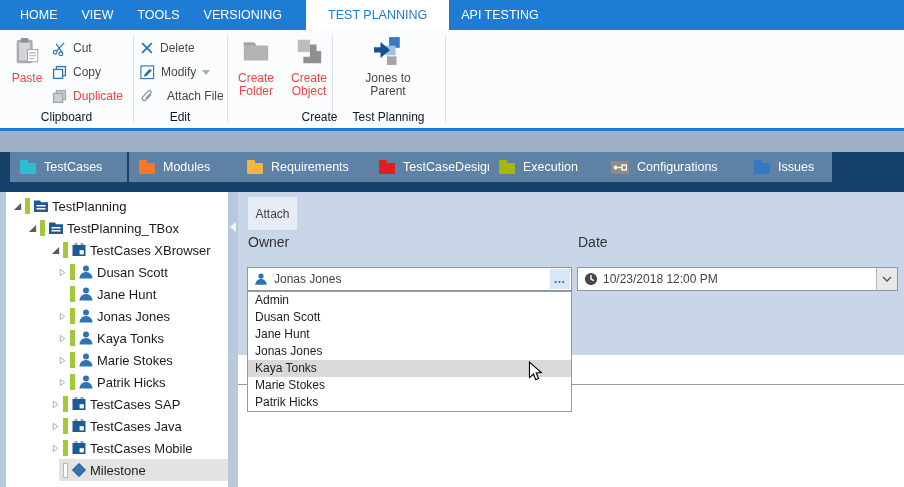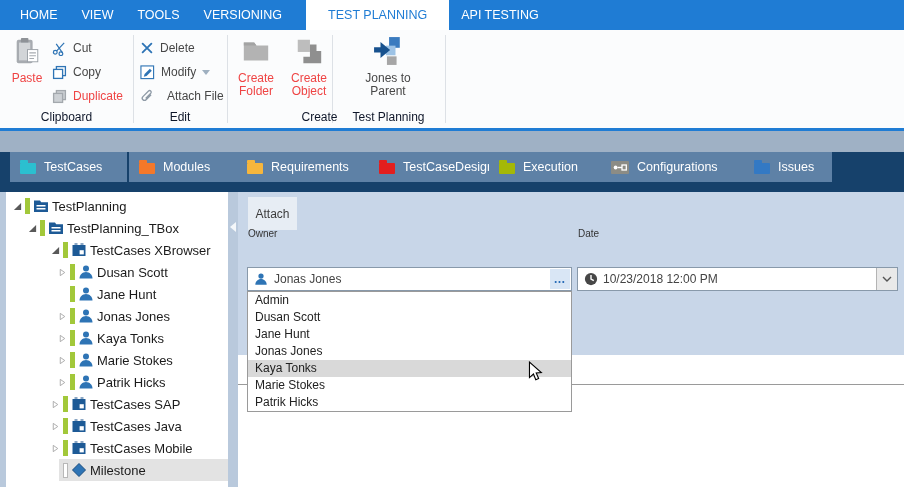--- a/index.html
+++ b/index.html
@@ -46,21 +46,21 @@
   .lv0{padding-left:5px}.lv1{padding-left:20px}.lv2{padding-left:43px}.lv3{padding-left:50px}.lvM{padding-left:43px}
   .splitter{position:absolute;left:228px;top:0;width:10px;height:100%;background:#b9c9dc;}
   .splitter .arr{position:absolute;top:30px;left:2px;width:0;height:0;
                  border-top:5px solid transparent;border-bottom:5px solid transparent;border-right:6px solid #f4f7fa;}
   
   .details{position:absolute;left:238px;top:0;width:666px;height:295px;background:#fff;}
   .bluearea{position:absolute;top:0;left:0;width:100%;height:163px;background:#c8d6e8;}
   .hline{position:absolute;top:192px;left:0;width:100%;height:1px;background:#9a9a9a;}
   .dtab{position:absolute;left:10px;top:5px;width:49px;height:33px;background:#e7edf4;
         display:flex;align-items:center;justify-content:center;font-size:12px;color:#3c3c3c;}
-  .flabel{position:absolute;top:36px;font-size:10px;color:#333;}
+  .flabel{position:absolute;top:42px;font-size:14px;color:#333;}
   .combo{position:absolute;top:75px;height:24px;background:#fff;border:1px solid #8899aa;
          box-sizing:border-box;display:flex;align-items:center;font-size:12px;color:#444;}
   .combo .val{flex:1;white-space:nowrap;overflow:hidden;}
   .cicon{flex:none;display:flex;margin:0 6px 0 6px;}
   .ellipsisbtn{flex:none;width:20px;height:20px;margin-right:1px;background:#d9e6f5;color:#2a6db8;
                display:flex;align-items:center;justify-content:center;font-weight:bold;letter-spacing:1px;font-size:12px;}
   .ddbtn{flex:none;width:20px;height:22px;background:#e9e9e9;border-left:1px solid #b4b4b4;
          display:flex;align-items:center;justify-content:center;}
   .listbox{position:absolute;left:9px;top:99px;width:325px;height:121px;background:#fff;
            border:1px solid #9a9a9a;box-sizing:border-box;z-index:5;font-size:12px;color:#222;overflow:hidden;}

